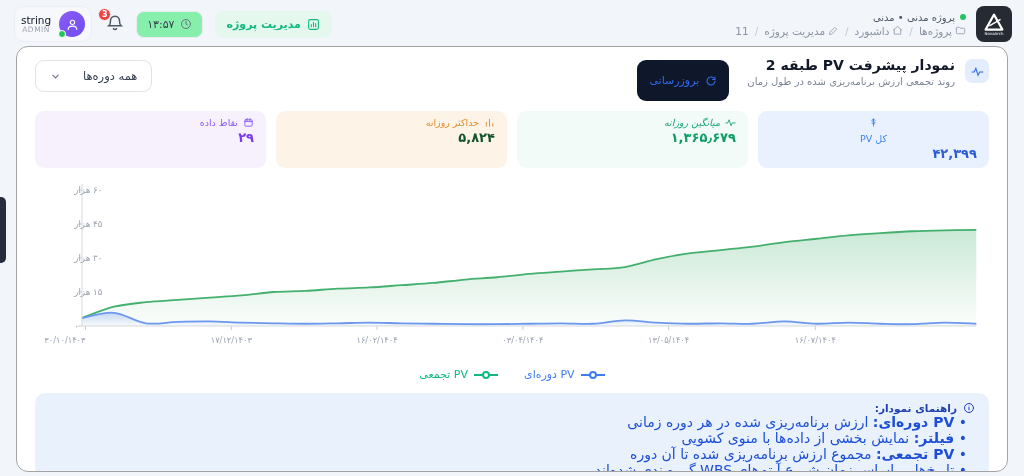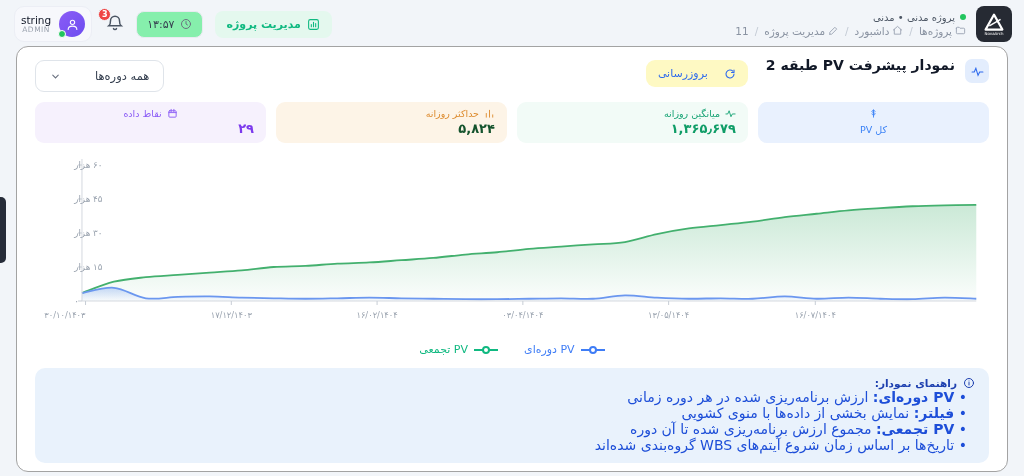--- a/index.html
+++ b/index.html
@@ -34,34 +34,34 @@
   .user-role { font-size:7.5px; color:#9ca3af; letter-spacing:.5px; }
 
   
   .main-card { position:absolute; top:46px; right:16px; left:16px; bottom:4px; background:#fff; border:1px solid #a3a3a3;
                border-radius:12px; padding:10px 18px 8px; overflow:hidden; }
   .panel-head { display:flex; justify-content:space-between; align-items:flex-start; }
   .title-group { display:flex; align-items:flex-start; gap:10px; }
   .title-chip { width:24px; height:24px; border-radius:7px; background:#e3edfd; color:#2f6bed; display:flex; align-items:center; justify-content:center; margin-top:2px; }
   .panel-title { font-size:14px; font-weight:bold; color:#111827; }
   .panel-sub { font-size:10px; color:#7b8494; margin-top:3px; }
-  .refresh-btn { display:flex; align-items:center; gap:16px; background:#fef9c3; color:#2f6bed; border:none; font-family:inherit;
-                 font-size:11px; padding:7px 12px; border-radius:9px; cursor:pointer; margin-top:3px; margin-right:8px; }
-  .dropdown { display:flex; align-items:center; gap:34px; background:#fff; border:1px solid #dfe4ea; border-radius:9px;
+  .refresh-btn { display:flex; align-items:center; gap:6px; background:#0f172a; color:#2f6bed; border:none; font-family:inherit;
+                 font-size:11px; padding:14px 12px; border-radius:9px; cursor:pointer; margin-top:3px; margin-right:8px; }
+  .dropdown { display:flex; align-items:center; gap:22px; background:#fff; border:1px solid #dfe4ea; border-radius:9px;
               padding:8px 14px; font-size:11.5px; color:#374151; cursor:pointer; margin-top:3px; }
 
   
   .stats-row { display:flex; gap:10px; margin:10px 0 8px; }
   .stat-card { flex:1; border-radius:9px; padding:6px 12px 7px; }
   .stat-label { display:flex; align-items:center; gap:5px; font-size:9.5px; }
   .stat-value { font-size:13px; font-weight:bold; margin-top:2px; }
   .t-blue   { background:#e9f1fe; } .t-blue .stat-label{color:#3b82f6;flex-direction:column;} .t-blue .stat-value{color:#2b5cd9;}
-  .t-green  { background:#f2fbf7; } .t-green .stat-label{color:#16a374;} .t-green .stat-value{color:#0f9d67;}
+  .t-green  { background:#f2fbf7; } .t-green .stat-label{color:#16a374;font-style:italic;} .t-green .stat-value{color:#0f9d67;}
   .t-orange { background:#fdf4e7; } .t-orange .stat-label{color:#dd8b2e;} .t-orange .stat-value{color:#14532d;}
-  .t-purple { background:#f6f1fd; } .t-purple .stat-label{color:#8b5cf6;justify-content:center;} .t-purple .stat-value{color:#7c3aed;}
+  .t-purple { background:#f6f1fd; } .t-purple .stat-label{color:#8b5cf6;} .t-purple .stat-value{color:#7c3aed;}
 
   
   .chart-wrap { width:100%; }
   .chart-wrap svg { display:block; width:100%; height:186px; }
   .legend { display:flex; justify-content:center; align-items:center; gap:26px; margin:6px 0 10px; }
   .legend-item { display:flex; align-items:center; gap:6px; font-size:11px; cursor:pointer; }
 
   
   .info-box { background:#e9f2fc; border-radius:10px; padding:9px 14px 10px; margin-top:12px; color:#1e40af; }
   .info-title { display:flex; align-items:center; gap:6px; font-size:10.5px; font-weight:bold; }
@@ -158,20 +158,21 @@
 <div class="main-card">
   <div class="panel-head">
     <div class="title-group">
       <div class="title-chip">
         <svg width="13" height="13" viewBox="0 0 24 24" fill="none" stroke="#2f6bed" stroke-width="2" stroke-linecap="round">
           <path d="M2 13h4l3-7 4 13 3-6h6"></path>
         </svg>
       </div>
       <div>
         <div class="panel-title">نمودار پیشرفت PV طبقه 2</div>
+        <div class="panel-sub">روند تجمعی ارزش برنامه‌ریزی شده در طول زمان</div>
       </div>
       <button class="refresh-btn">
         <svg width="12" height="12" viewBox="0 0 24 24" fill="none" stroke="#2f6bed" stroke-width="2.2" stroke-linecap="round">
           <path d="M20 12a8 8 0 1 1-2.3-5.7"></path>
             <path d="M20 4v5h-5" stroke-linejoin="round"></path>
         </svg>
         <span>بروزرسانی</span>
       </button>
     </div>
     <div class="dropdown">
@@ -184,20 +185,21 @@
 
   <div class="stats-row" id="stats-row">
       <div class="stat-card t-blue">
         <div class="stat-label">
           <svg viewBox="0 0 24 24" width="11" height="11" fill="none" stroke="currentColor" stroke-width="2" stroke-linecap="round" stroke-linejoin="round">
             <path d="M12 4v16"></path>
             <path d="M15.5 7.5c0-1.4-1.6-2.3-3.5-2.3s-3.5.9-3.5 2.3 1.3 2 3.5 2.6 3.5 1.2 3.5 2.6-1.6 2.3-3.5 2.3-3.5-.9-3.5-2.3"></path>
           </svg>
           <span>کل PV</span>
         </div>
+        <div class="stat-value">۴۲,۳۹۹</div>
       </div>
       <div class="stat-card t-green">
         <div class="stat-label">
           <svg viewBox="0 0 24 24" width="11" height="11" fill="none" stroke="currentColor" stroke-width="2" stroke-linecap="round" stroke-linejoin="round">
             <path d="M2 13h4l3-7 4 13 3-6h6"></path>
           </svg>
           <span>میانگین روزانه</span>
         </div>
         <div class="stat-value">۱,۳۶۵٫۶۷۹</div>
       </div>

